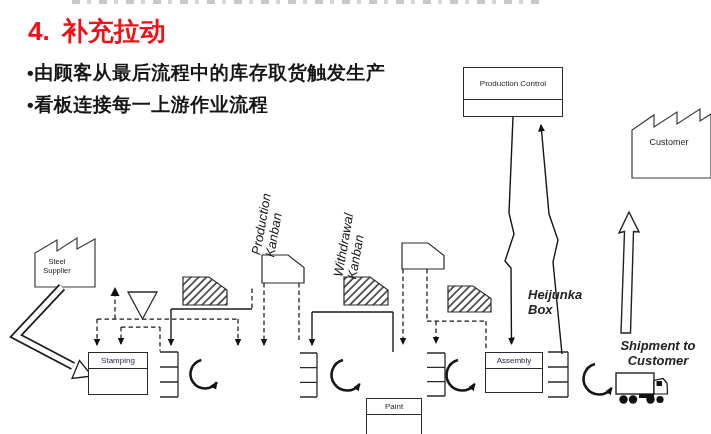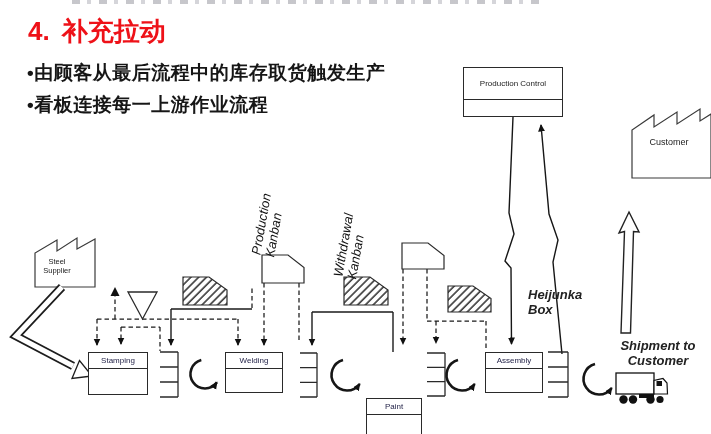--- a/index.html
+++ b/index.html
@@ -154,23 +154,20 @@
   <div class="abs pcbox">
     <div class="pc-top">Production Control</div>
   </div>
 
   <div class="abs fact-lbl supplier-lbl">Steel Supplier</div>
   <div class="abs fact-lbl customer-lbl">Customer</div>
 
   <div class="abs proc p-stamping">
     <div class="name">Stamping</div>
   </div>
-  <div class="abs proc p-welding">
-    <div class="name">Welding</div>
-  </div>
   <div class="abs proc p-paint">
     <div class="name">Paint</div>
   </div>
   <div class="abs proc p-assembly">
     <div class="name">Assembly</div>
   </div>
 
   <div class="abs lbl-bi heijunka-lbl">Heijunka Box</div>
   <div class="abs lbl-bi shipment-lbl">Shipment to Customer</div>
 

